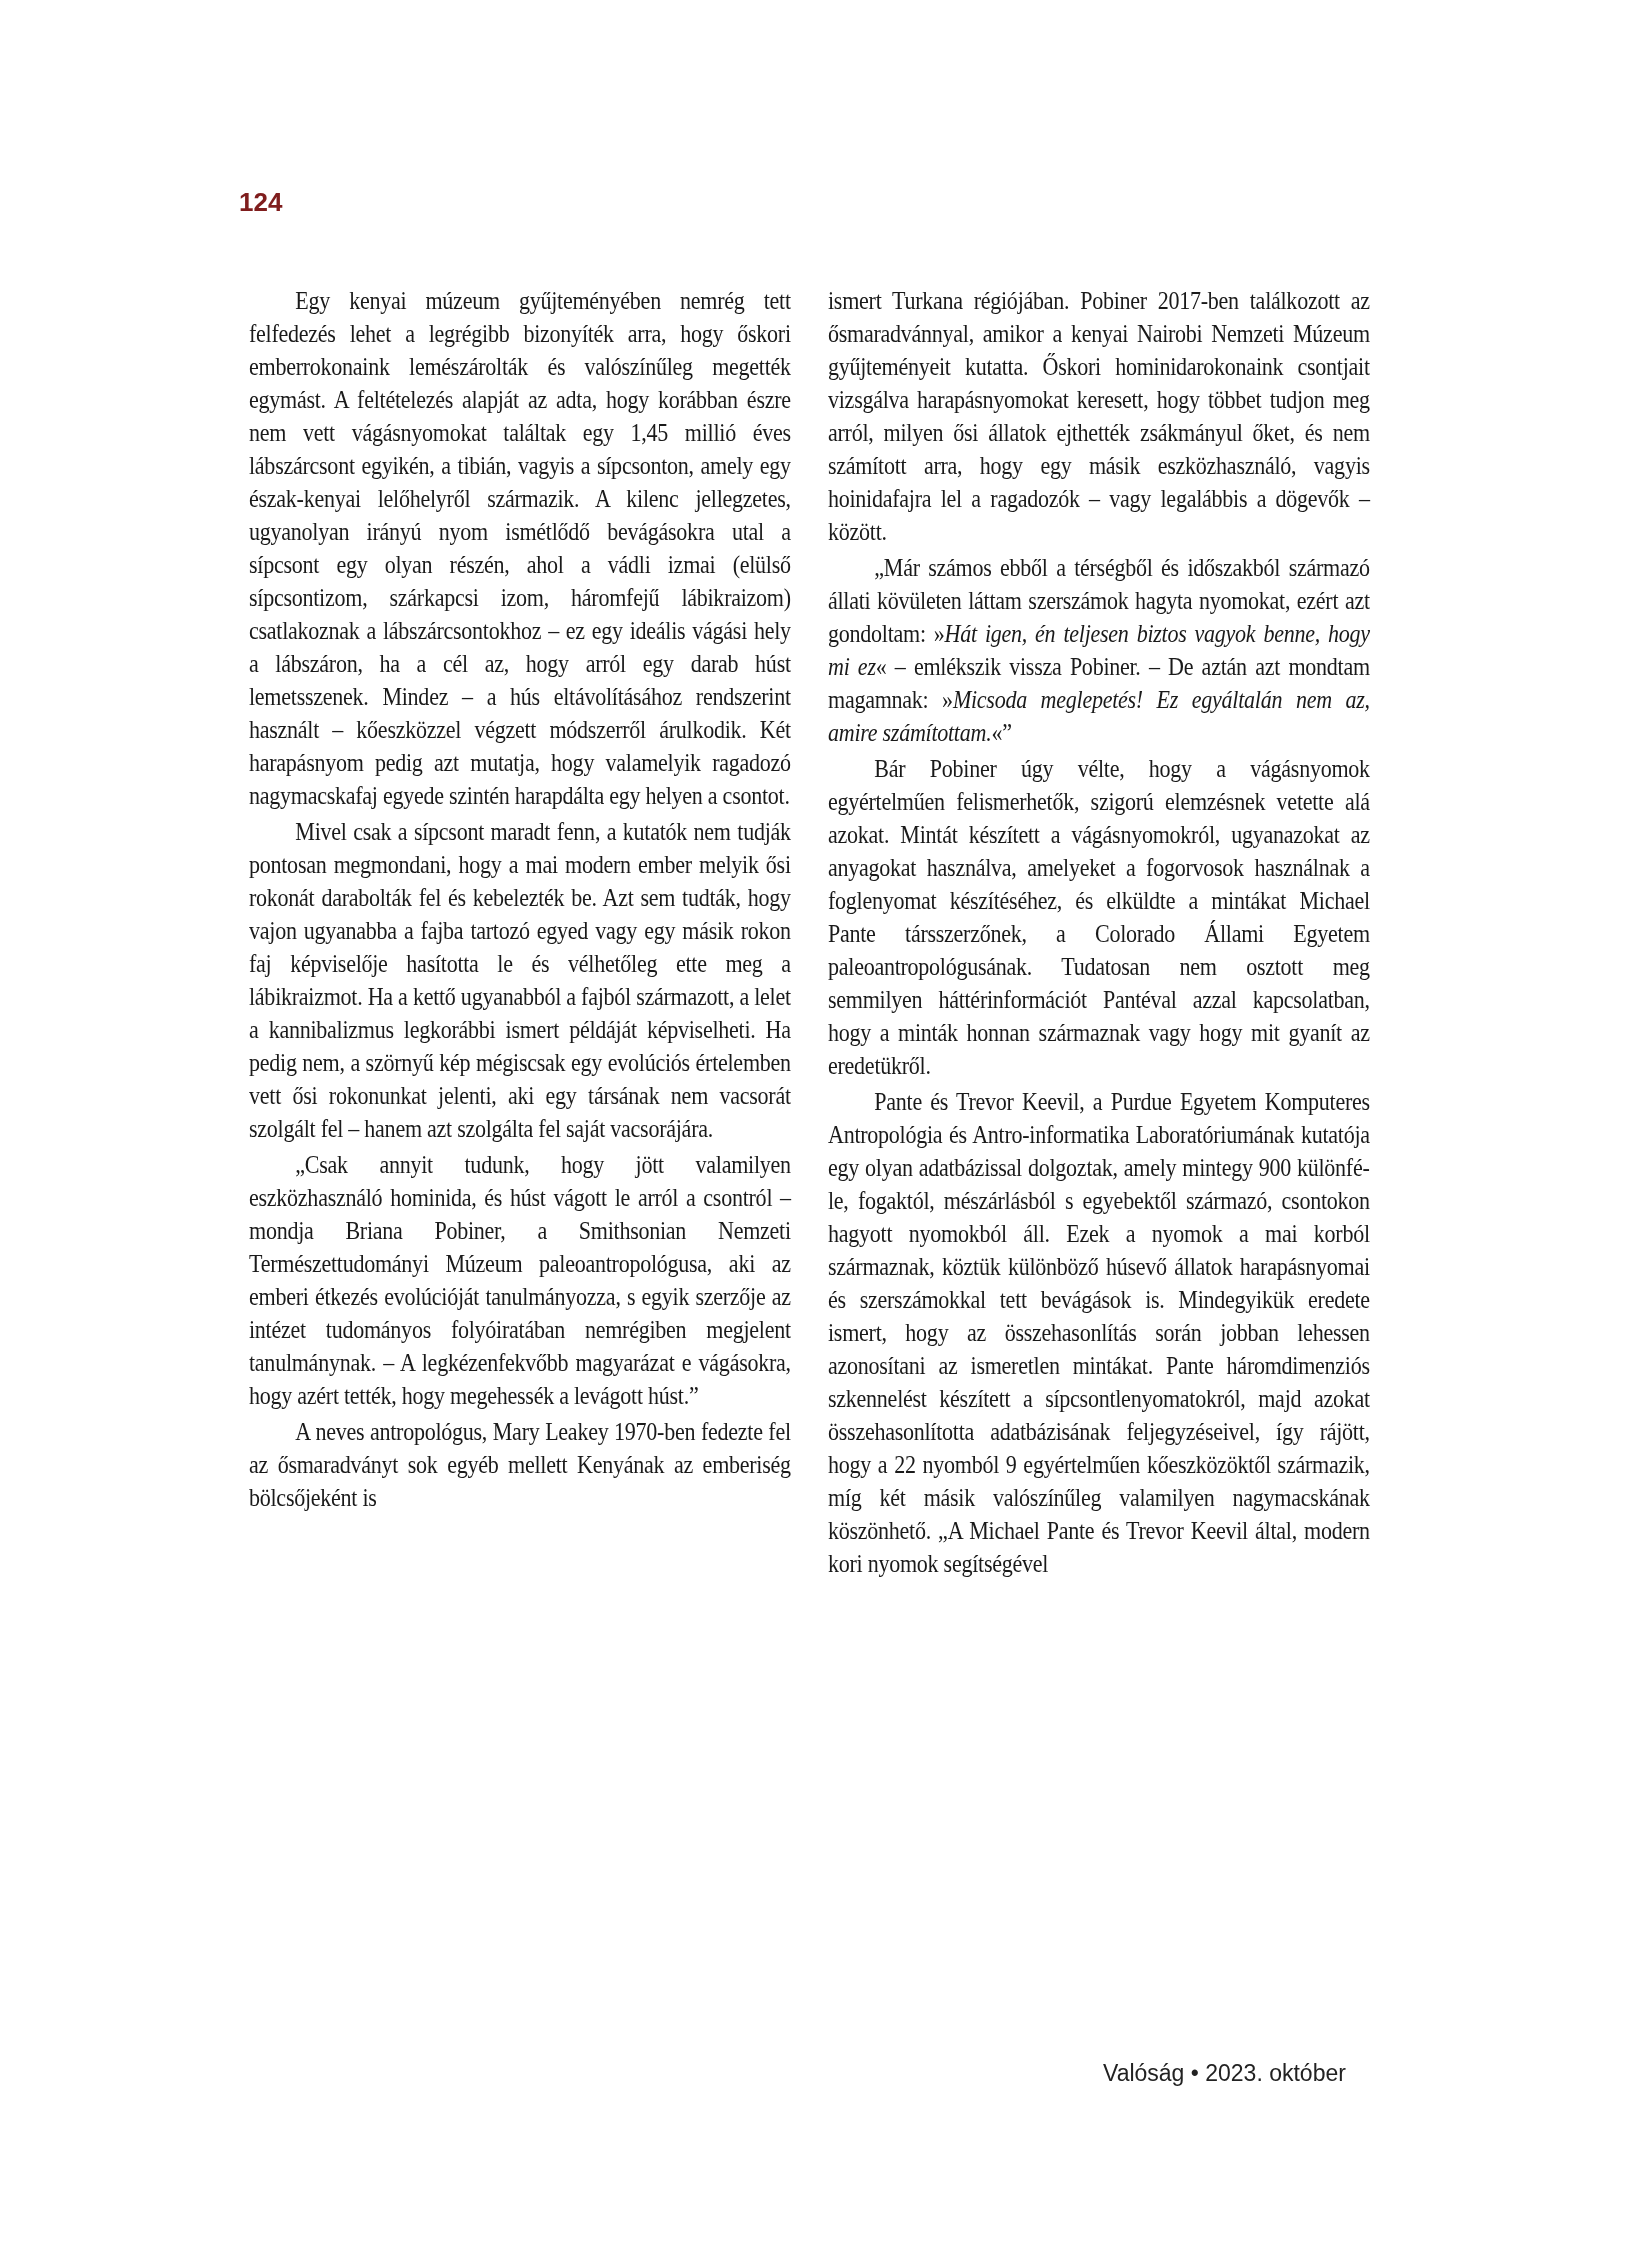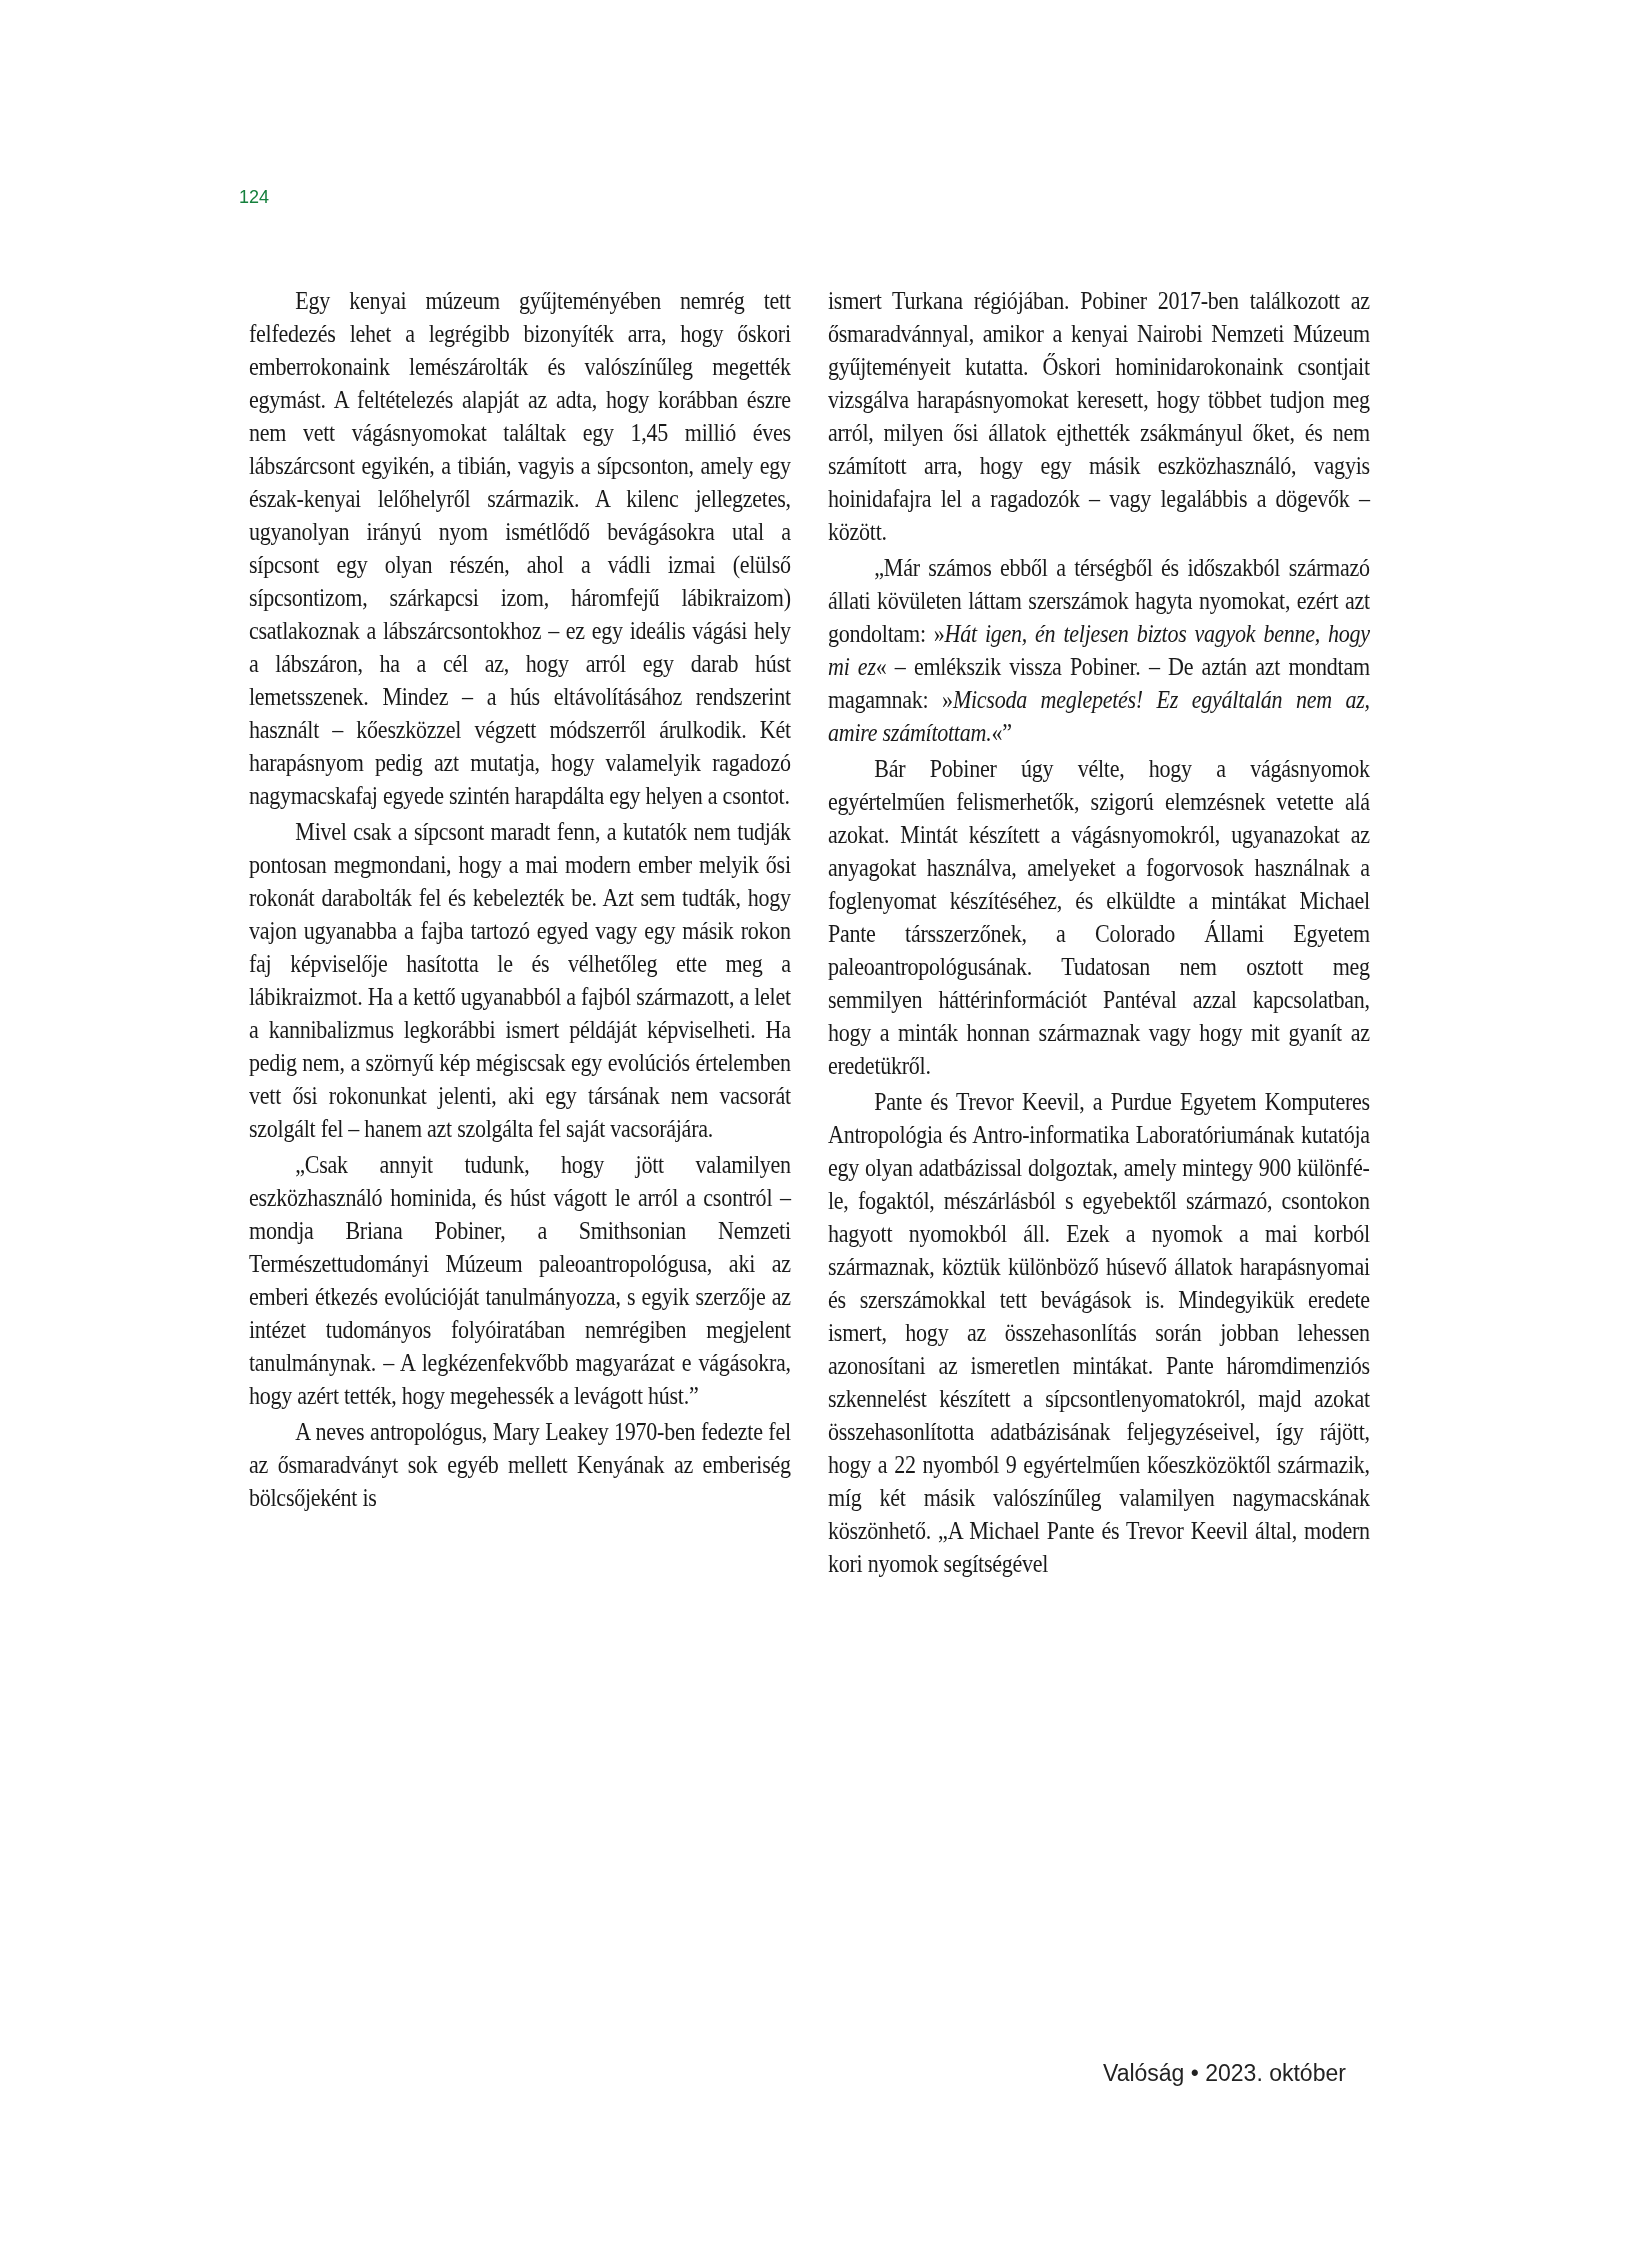--- a/index.html
+++ b/index.html
@@ -1,19 +1,19 @@
 <!DOCTYPE html>
 <html style="font-size:12.3px"><head>
 <meta charset="utf-8">
 <style>
   html, body { margin: 0; padding: 0; background: #ffffff; }
   body { width: 1628px; height: 2261px; position: relative; overflow: hidden; color: #1a1a1a; }
   .page-number {
     position: absolute; left: 239px; top: 187px;
-    font-family: "Liberation Sans", sans-serif; font-size: 18px; color: #15803d;
+    font-family: "Liberation Sans", sans-serif; font-size: 26px; color: #7f1d1d; font-weight: bold;
   }
   .column {
     position: absolute; top: 284px; width: 543px;
     font-family: "Liberation Serif", serif; font-size: 24.5px; line-height: 33px;
     text-align: justify; hyphens: manual; letter-spacing: -0.3px;
     transform: scaleX(0.9); transform-origin: left top;
   }
   .column p { margin: 0; text-indent: 2.1em; }
   .column p.cont { text-indent: 0; }
   .col-left { left: 249px; width: 602px; }

